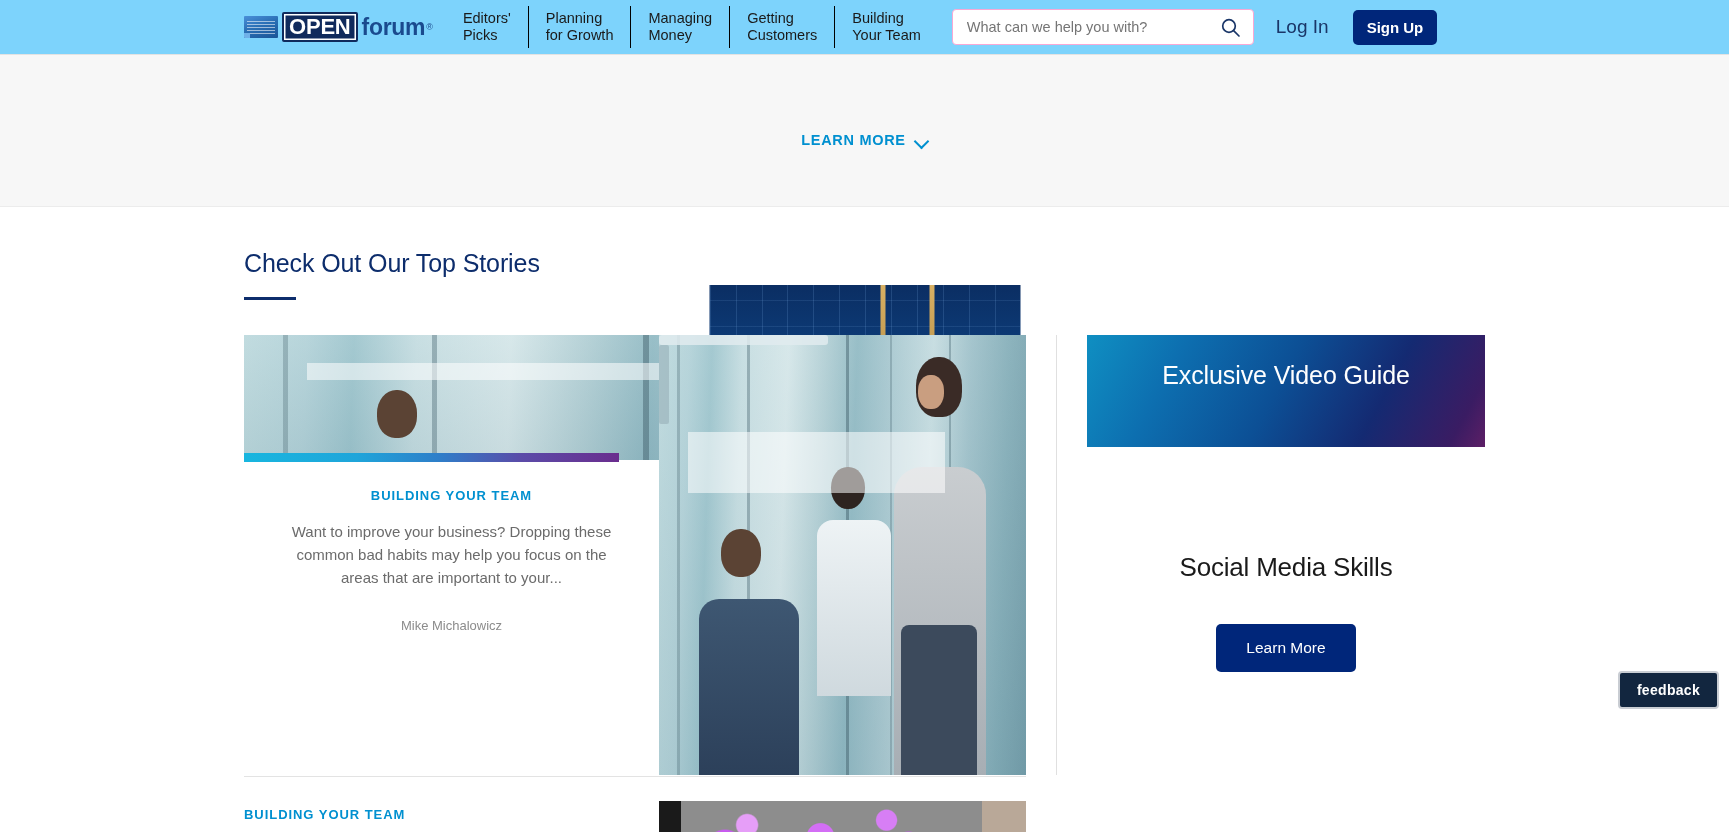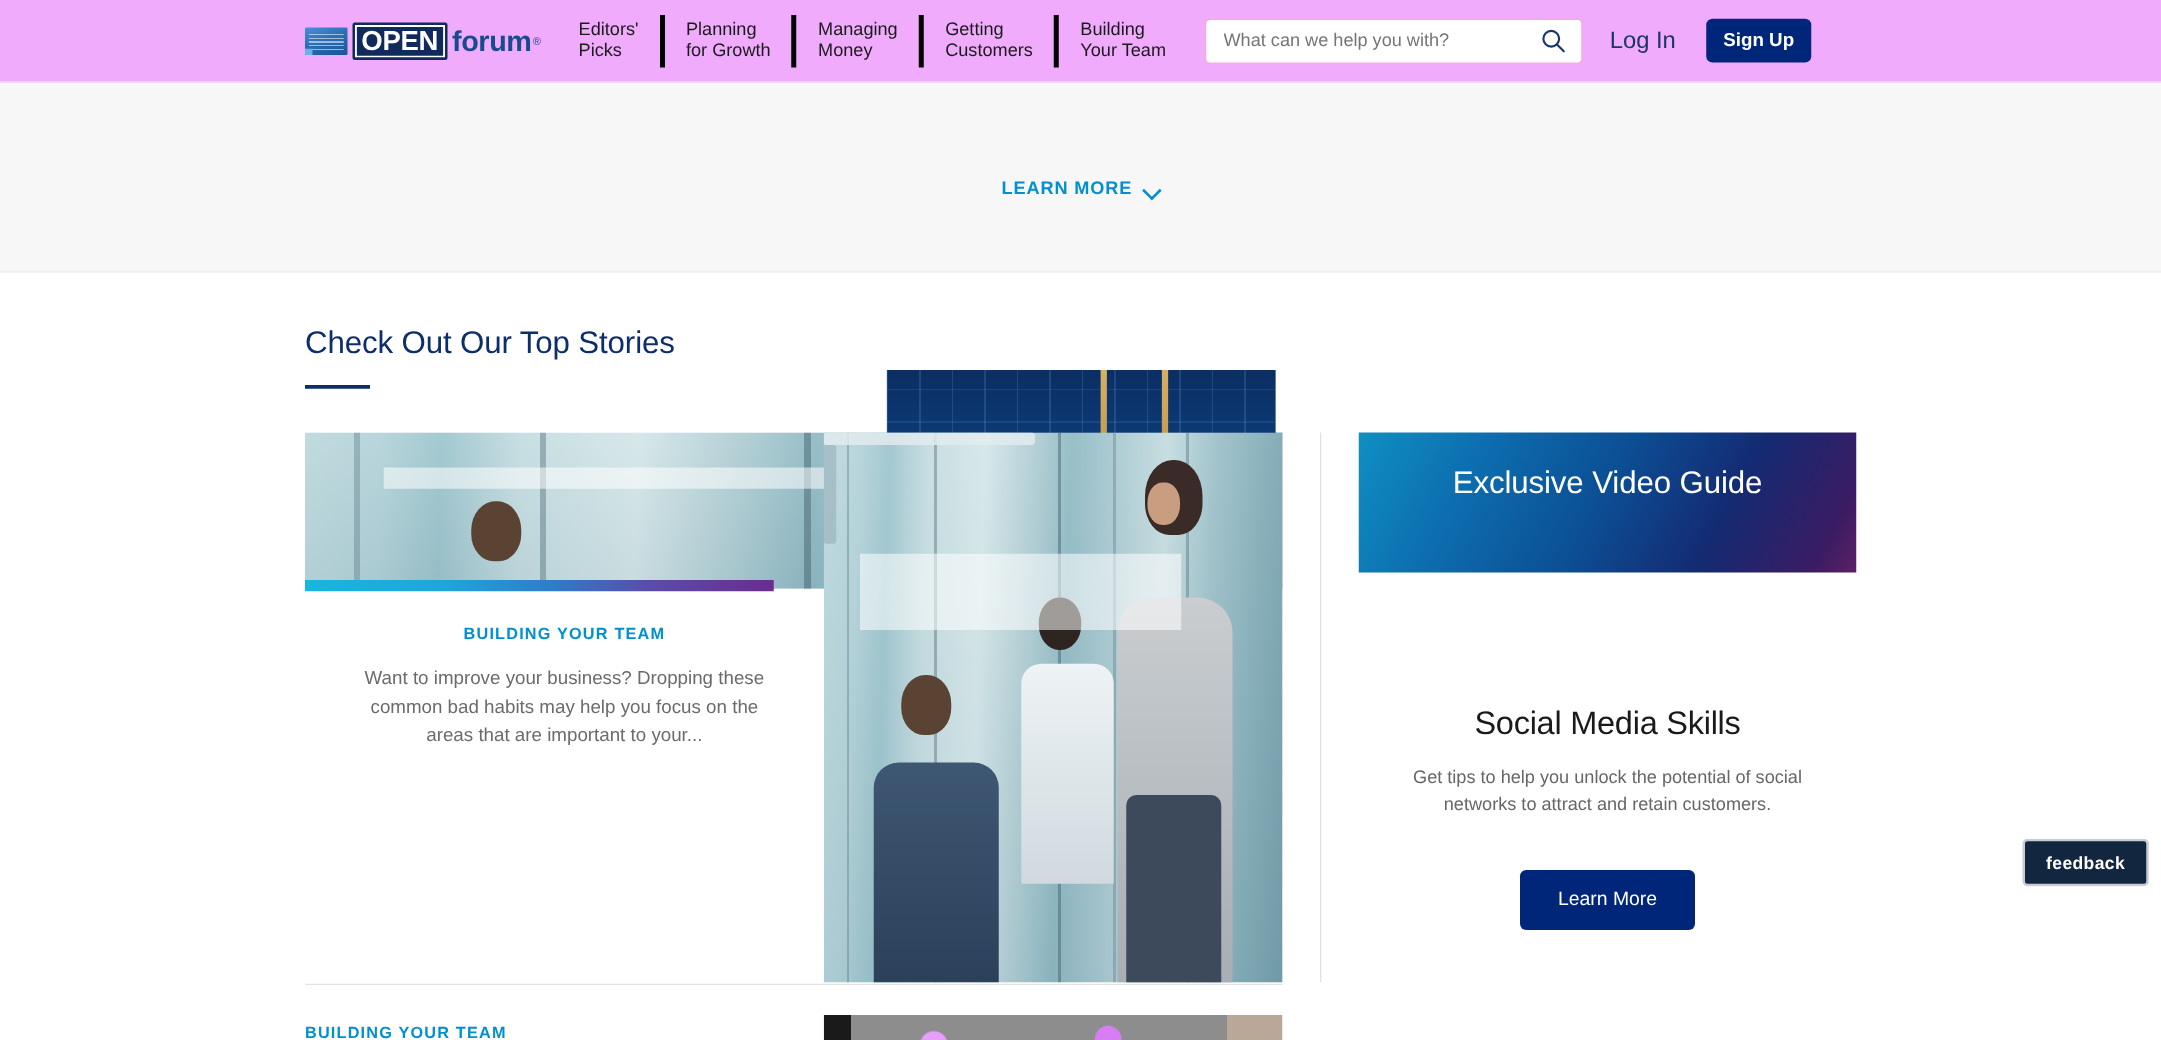--- a/index.html
+++ b/index.html
@@ -8,22 +8,22 @@
     width: 1729px;
     height: 832px;
     overflow: hidden;
     background: #ffffff;
     font-family: "Liberation Sans", sans-serif;
     -webkit-font-smoothing: antialiased;
   }
 
   
   .header {
-    height: 66px;
-    background: #f0abfc;
+    height: 55px;
+    background: #7dd3fc;
     border-bottom: 1px solid #e3e3e3;
     display: flex;
     align-items: center;
     position: relative;
     z-index: 20;
   }
   .header-inner {
     display: flex;
     align-items: center;
     width: 100%;
@@ -100,21 +100,21 @@
     flex: 0 0 auto;
   }
   .nav-item {
     display: flex;
     align-items: center;
     padding: 0 17px;
     font-size: 14.5px;
     line-height: 17px;
     color: #1a1a1a;
     font-weight: 400;
-    border-left: 4px solid #000000;
+    border-left: 1px solid #000000;
     cursor: pointer;
     white-space: pre-line;
   }
   .nav-item:first-child { border-left: none; padding-left: 14px; }
 
   
   .search-wrap {
     flex: 0 0 auto;
     margin-left: 14px;
     width: 302px;
@@ -667,20 +667,21 @@
               <div class="fig-stool"></div>
             </div>
           </div>
         </div>
 
         <div class="grad-bar"></div>
 
         <div class="feature-body">
           <div class="kicker">BUILDING YOUR TEAM</div>
           <p class="feature-desc">Want to improve your business? Dropping these common bad habits may help you focus on the areas that are important to your...</p>
+          <div class="feature-author">Mike Michalowicz</div>
         </div>
 
         <div class="hr-soft"></div>
       </div>
 
       <div class="story2">
         <div class="story2-text">
           <div class="kicker" style="text-align:left">BUILDING YOUR TEAM</div>
         </div>
         <div class="story2-photo">
@@ -717,21 +718,20 @@
           <div class="vt-head" style="left:80%; top:32%; width:26px; height:32px; background:#6b472c;"></div>
 
           <div class="vt-desk"></div>
           <div class="vt-msnbc">
             <span class="vt-peacock"></span>
             <span>MSNBC</span>
           </div>
         </div>
 
         <div class="video-title">Social Media Skills</div>
-        <div class="video-desc">Get tips to help you unlock the potential of social networks to attract and retain customers.</div>
         <div class="video-btn-wrap">
           <button class="video-btn">Learn More</button>
         </div>
 
       </div>
     </div>
 
   </div>
 </div>
 

